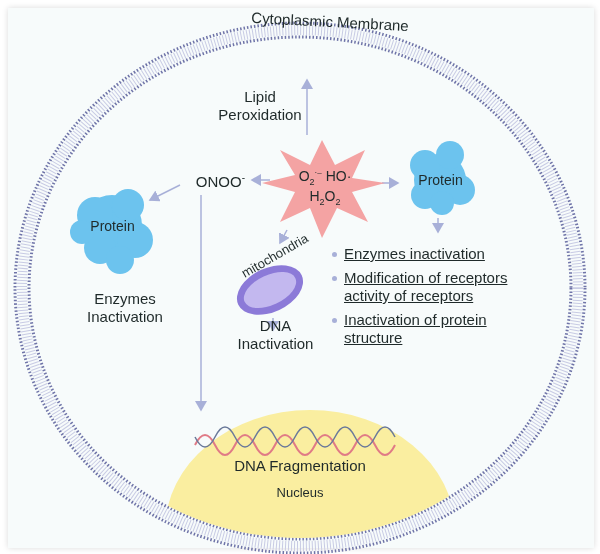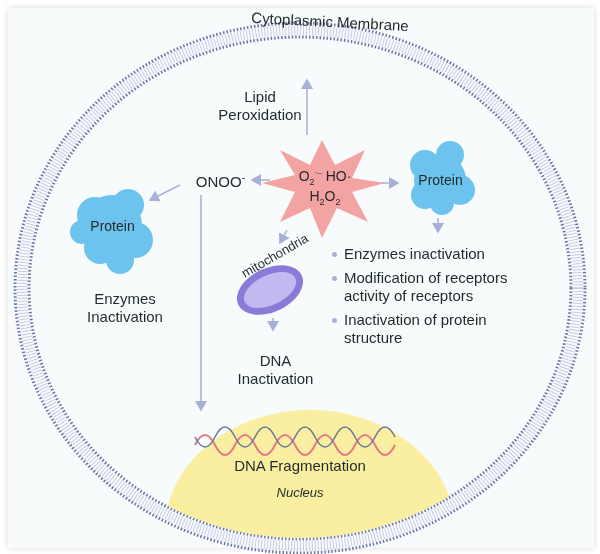--- a/index.html
+++ b/index.html
@@ -1,21 +1,21 @@
 <!DOCTYPE html>
 <html><head>
 <meta charset="utf-8">
 <style>
   html,body{margin:0;padding:0;background:#fff;}
   body{width:600px;height:554px;position:relative;overflow:hidden;font-family:"Liberation Sans",sans-serif;color:#1f2a2a;}
   .frame{position:absolute;left:8px;top:8px;width:586px;height:540px;background:#f7fbfb;box-shadow:0 0 6px rgba(0,0,0,0.15);}
   svg{position:absolute;left:0;top:0;}
   .lbl{position:absolute;text-align:center;line-height:1.2;}
   .list{position:absolute;left:332px;top:245px;width:210px;font-size:15px;line-height:1.2;}
-  .list .item{position:relative;padding-left:12px;margin-bottom:6px;}
+  .list .item{position:relative;padding-left:12px;margin-bottom:6px;text-decoration:underline;}
   .list .item .dot{position:absolute;left:0;top:7px;width:5px;height:5px;border-radius:50%;background:#a8b0d8;}
 </style>
 </head>
 <body>
 
 <div class="frame"></div>
 
 <svg width="600" height="554">
   <defs>
     <clipPath id="cellclip">
@@ -100,19 +100,19 @@
 
 <div class="lbl" style="left:408px;top:172px;width:65px;font-size:14px;">Protein</div>
 
 <div class="list">
   <div class="item"><span class="dot"></span><span>Enzymes inactivation</span></div>
   <div class="item"><span class="dot"></span><span>Modification of receptors activity of receptors</span></div>
   <div class="item"><span class="dot"></span><span>Inactivation of protein structure</span></div>
 </div>
 
 <div class="lbl" style="left:220px;top:248px;width:110px;font-size:13px;transform:rotate(-30deg);">mitochondria</div>
-<div class="lbl" style="left:218px;top:352px;width:115px;font-size:15px;">
+<div class="lbl" style="left:218px;top:317px;width:115px;font-size:15px;">
   <div>DNA</div>
   <div>Inactivation</div>
 </div>
 
 <div class="lbl" style="left:200px;top:457px;width:200px;font-size:15px;">DNA Fragmentation</div>
-<div class="lbl" style="left:250px;top:485px;width:100px;font-size:13px;font-style:italic;">Nucleus</div>
+<div class="lbl" style="left:250px;top:485px;width:100px;font-size:13px;">Nucleus</div>
 
 </body></html>

